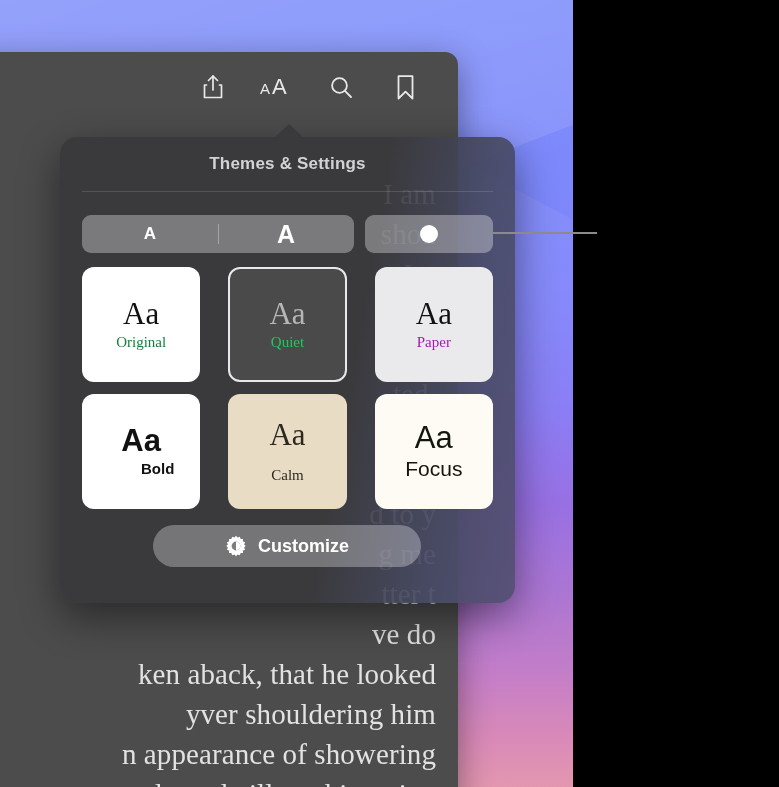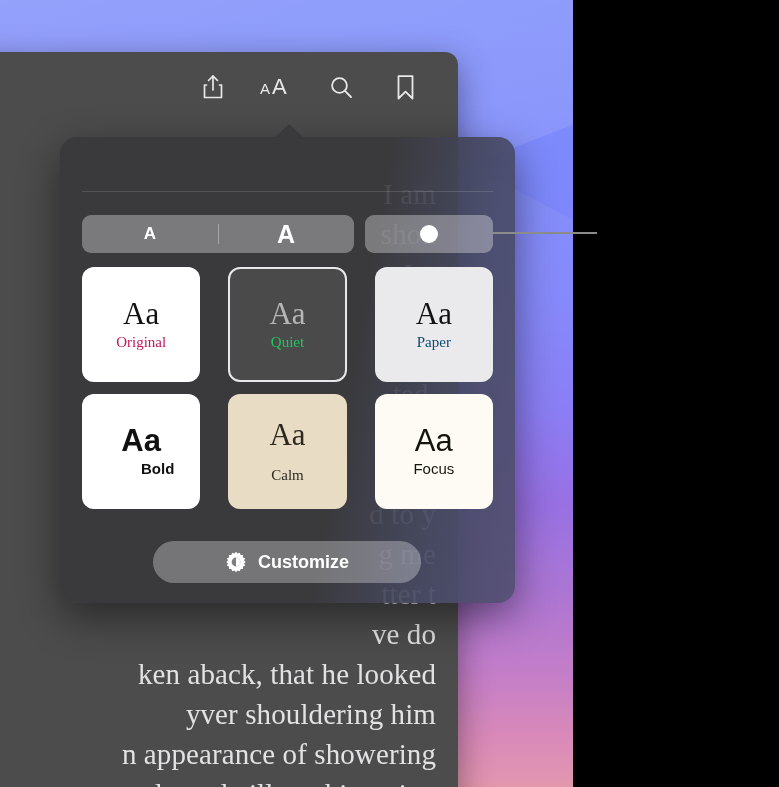--- a/index.html
+++ b/index.html
@@ -231,28 +231,28 @@
   .theme-card .aa { line-height: 1.05; }
   .theme-card .nm { line-height: 1.2; }
 
   .f-serif { font-family: "Liberation Serif", serif; }
   .f-sans  { font-family: "Liberation Sans", sans-serif; }
 
   .theme-card .aa.s-serif { font-size: 31px; font-weight: 400; }
   .theme-card .aa.s-sans  { font-size: 31px; font-weight: 400; }
   .theme-card .aa.s-bold  { font-size: 31px; font-weight: 700; }
   .theme-card .nm.n-serif { font-size: 15px; font-weight: 400; }
-  .theme-card .nm.n-sans  { font-size: 15px; font-weight: 400; }
+  .theme-card .nm.n-sans  { font-size: 21px; font-weight: 400; }
   .theme-card .nm.n-bold  { font-size: 15px; font-weight: 700; }
 
   
   .customize-btn {
     position: absolute;
     left: 93px;
-    bottom: 20px;
+    bottom: 36px;
     width: 268px;
     height: 42px;
     border-radius: 21px;
     background: rgba(255,255,255,0.30);
     display: flex;
     align-items: center;
     justify-content: center;
     gap: 11px;
     color: #ffffff;
     font-size: 18px;
@@ -317,20 +317,21 @@
       <span class="ln">yver shouldering him</span>
       <span class="ln">n appearance of showering</span>
       <span class="ln">and goodwill, on his erring</span>
     </div>
   </div>
 
   <div class="popover">
     <div class="popover-arrow"></div>
     <div class="popover-tint"></div>
 
+    <div class="popover-title">Themes &amp; Settings</div>
     <div class="popover-divider"></div>
 
     <div class="size-row">
       <div class="size-seg">
         <div class="half small">A</div>
         <div class="seg-divider"></div>
         <div class="half large">A</div>
       </div>
       <div class="appearance-btn">
         <span>
@@ -338,29 +339,29 @@
             <circle cx="11" cy="11" r="9" fill="#ffffff"></circle>
             <path d="M11 2 A9 9 0 0 1 11 20 A6.2 6.2 0 0 0 11 2 Z" fill="#3b3b3e"></path>
           </svg>
         </span>
       </div>
     </div>
 
     <div class="theme-grid">
       <div class="theme-card" style="background: rgb(255, 255, 255);">
         <span class="aa f-serif s-serif" style="color: rgb(17, 17, 17);">Aa</span>
-        <span class="nm f-serif n-serif" style="color: #be185d;">Original</span>
+        <span class="nm f-serif n-serif" style="color: #15803d;">Original</span>
       </div>
       <div class="theme-card selected" style="background: rgb(74, 74, 74);">
         <span class="aa f-serif s-serif" style="color: rgb(182, 182, 184);">Aa</span>
         <span class="nm f-serif n-serif" style="color: #22c55e;">Quiet</span>
       </div>
       <div class="theme-card" style="background: rgb(234, 234, 236);">
         <span class="aa f-serif s-serif" style="color: rgb(18, 18, 18);">Aa</span>
-        <span class="nm f-serif n-serif" style="color: #0c4a6e;">Paper</span>
+        <span class="nm f-serif n-serif" style="color: #a21caf;">Paper</span>
       </div>
       <div class="theme-card" style="background: rgb(255, 255, 255);">
         <span class="aa f-sans s-bold" style="color: rgb(17, 17, 17);">Aa</span>
         <span class="nm f-sans n-bold" style="color: rgb(17, 17, 17); padding-left: 33px;">Bold</span>
       </div>
       <div class="theme-card" style="background: rgb(232, 220, 196);">
         <span class="aa f-serif s-serif" style="color: rgb(45, 40, 32);">Aa</span>
         <span class="nm f-serif n-serif" style="color: rgb(45, 40, 32); margin-top: 12px;">Calm</span>
       </div>
       <div class="theme-card" style="background: rgb(253, 251, 243);">

